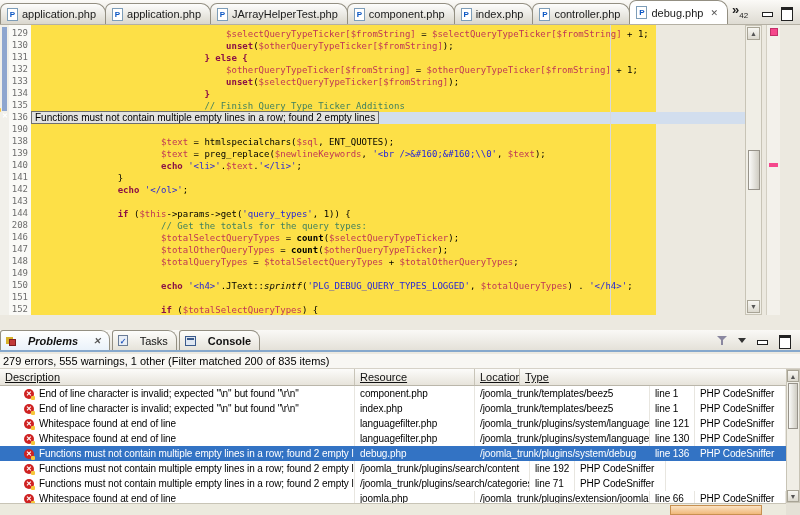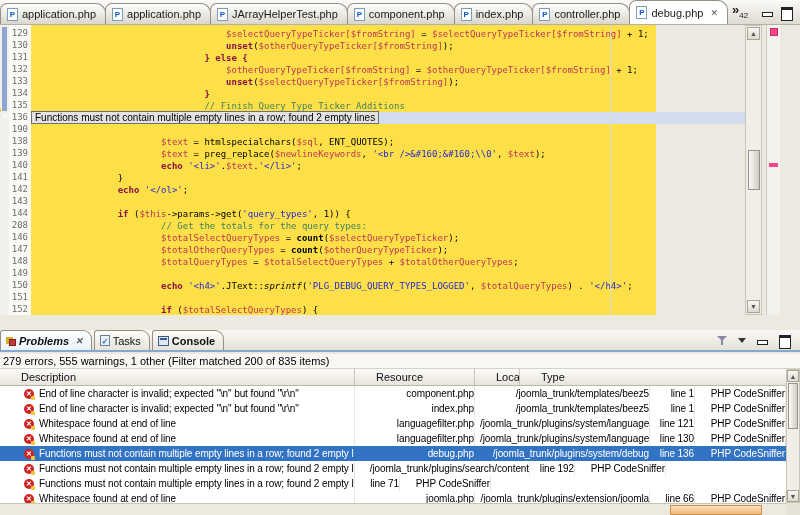--- a/index.html
+++ b/index.html
@@ -61,42 +61,42 @@
   .hscroll{position:absolute;left:0;top:315px;width:746px;height:15px;background:#f0eee6;border-top:1px solid #c8c4b6;}
   .hbtn{position:absolute;top:1px;width:13px;height:12px;background:linear-gradient(#f8f7f3,#dcd9cf);
     border:1px solid #a8a496;color:#555;font-size:7px;line-height:11px;text-align:center;}
   .hthumb{position:absolute;left:15px;top:1px;width:600px;height:12px;
     background:linear-gradient(#fafaf8,#cfccc2);border:1px solid #97938a;}
 
   
   .panel{position:absolute;left:0;top:330px;width:800px;height:185px;background:#ece9e0;}
   .ptabs{position:absolute;left:0;top:0;width:800px;height:22px;display:flex;align-items:flex-end;
     border-bottom:2px solid #86a8cc;background:linear-gradient(#faf9f6,#e4e1d8);}
-  .ptab{height:20px;display:flex;align-items:center;gap:3px;padding:0 8px 0 5px;
+  .ptab{height:20px;display:flex;align-items:center;gap:12px;padding:0 8px 0 5px;
     background:linear-gradient(#fdfdfb,#e6e3da);border:1px solid #938f82;border-bottom:none;
     border-radius:3px 9px 0 0;margin-right:2px;font-size:11px;color:#111;white-space:nowrap;}
   .ptab.active{background:linear-gradient(#ffffff,#eaf2fa);font-weight:bold;font-style:italic;}
   .ptab.bold{font-weight:bold;}
   .ptoolbar{margin-left:auto;display:flex;align-items:center;gap:10px;padding-right:10px;margin-bottom:4px;}
   .funnel{width:11px;height:10px;position:relative;}
   .funnel::before{content:"";position:absolute;left:0;top:0;border-left:5px solid transparent;
     border-right:5px solid transparent;border-top:5px solid #8a87a0;}
   .funnel::after{content:"";position:absolute;left:4px;top:4px;width:2px;height:5px;background:#8a87a0;}
   .tridown{width:0;height:0;border-left:4px solid transparent;border-right:4px solid transparent;border-top:5px solid #333;}
 
   .summary{position:absolute;left:0;top:24px;width:800px;height:15px;background:#f8f7f3;
     border-bottom:1px solid #d6d2c8;font-size:11px;line-height:14px;padding-left:3px;color:#000;}
 
   .thead{position:absolute;left:0;top:39px;width:786px;height:17px;display:flex;
     background:linear-gradient(#fcfcfa,#e7e4db);border-bottom:1px solid #bab6aa;font-size:11px;color:#111;}
-  .th{border-right:1px solid #c8c4b8;padding:2px 0 0 21px;white-space:nowrap;overflow:hidden;display:flex;}
+  .th{border-right:1px solid #c8c4b8;padding:2px 0 0 5px;white-space:nowrap;overflow:hidden;display:flex;text-decoration:underline;}
   .c-desc{width:355px;} .c-res{width:120px;} .c-path{width:175px;} .c-loc{width:45px;} .c-type{width:91px;border-right:none;}
   .sortglyph{margin-left:auto;margin-right:6px;color:#444;font-size:9px;}
 
-  .rows{position:absolute;left:0;top:56px;width:786px;height:117px;overflow:hidden;background:#fff;text-align:right;}
+  .rows{position:absolute;left:0;top:56px;width:786px;height:117px;overflow:hidden;background:#fff;}
   .prow{display:flex;height:15px;align-items:center;font-size:10px;letter-spacing:-0.1px;color:#000;background:#fff;}
   .prow .cell{padding-left:5px;white-space:nowrap;overflow:hidden;height:15px;line-height:15px;}
   .prow .cell.c-desc{display:flex;align-items:center;gap:5px;padding-left:24px;}
   .prow.sel{background:#3373c4;color:#fff;}
   .prow .cell{border-right:1px solid #e8e6e0;}
   .prow.sel .cell{border-right-color:#3373c4;}
 
   .tvscroll{position:absolute;left:786px;top:39px;width:14px;height:134px;background:#f0eee6;border:1px solid #c8c4b6;}
   .tvthumb{position:absolute;left:1px;top:13px;width:10px;height:46px;background:linear-gradient(90deg,#fafaf8,#cfccc2);border:1px solid #97938a;}
   .phscroll{position:absolute;left:0;top:173px;width:786px;height:12px;background:#ecead f;background:#eceade;border-top:1px solid #c8c4b6;}
@@ -299,20 +299,21 @@
         </div>
         <div class="cell c-path">/joomla_trunk/plugins/search/content</div>
         <div class="cell c-loc">line 192</div>
         <div class="cell c-type">PHP CodeSniffer</div>
       </div>
       <div class="prow">
         <div class="cell c-desc">
           <span class="erricon"></span>
           <span>Functions must not contain multiple empty lines in a row; found 2 empty lines</span>
         </div>
+        <div class="cell c-path">/joomla_trunk/plugins/search/categories</div>
         <div class="cell c-loc">line 71</div>
         <div class="cell c-type">PHP CodeSniffer</div>
       </div>
       <div class="prow">
         <div class="cell c-desc">
           <span class="erricon"></span>
           <span>Whitespace found at end of line</span>
         </div>
         <div class="cell c-res">joomla.php</div>
         <div class="cell c-path">/joomla_trunk/plugins/extension/joomla</div>

